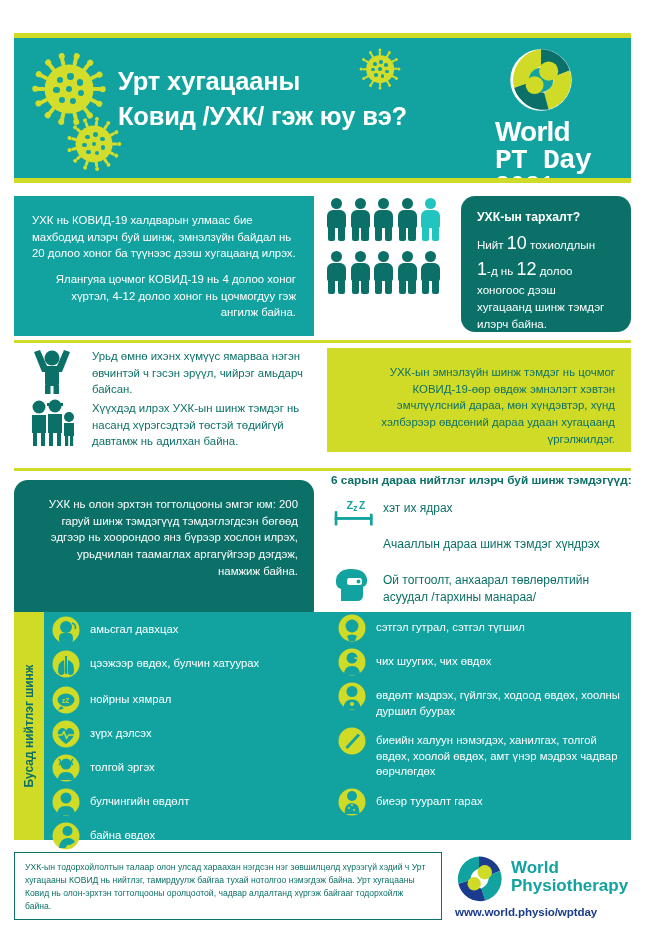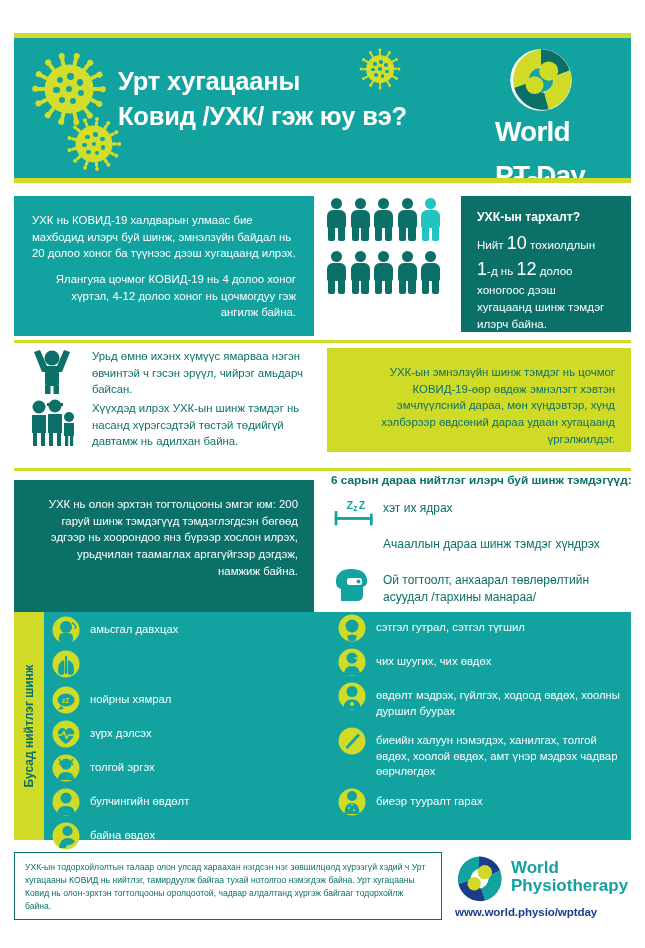--- a/index.html
+++ b/index.html
@@ -29,26 +29,26 @@
   .virus .dot{position:absolute;background:#12A3A0;border-radius:50%;}
   #virus-a{left:18px;top:14px;width:74px;height:74px;}
   #virus-b{left:345px;top:10px;width:42px;height:42px;}
   #virus-c{left:52px;top:78px;width:56px;height:56px;}
 
   
   .wptd{position:absolute;right:18px;top:4px;width:118px;height:132px;color:#fff;}
   .wptd-mark{position:absolute;left:14px;top:6px;width:64px;height:64px;}
   .wptd-l1,.wptd-l2{position:absolute;left:0;font-weight:bold;font-size:28px;letter-spacing:-0.8px;line-height:1;}
   .wptd-l1{top:76px;}
-  .wptd-l2{top:120px;}
+  .wptd-l2{top:105px;font-family:Liberation Mono, monospace;}
   .wptd-year{position:absolute;left:0;top:131px;font-size:27px;line-height:1;letter-spacing:0px;}
 
   
   .teal-box{background:#12A3A0;color:#ffffff;}
-  .dark-box{background:#0B7067;color:#ffffff;}
+  .dark-box{background:#0B7067;color:#ffffff;border-radius:14px;}
   .lime-box{background:#CFDB27;color:#0B7067;}
   .box{position:absolute;box-sizing:border-box;}
   .p{margin:0 0 9px 0;}
   .p:last-child{margin-bottom:0;text-align:right;}
 
   
   #row1-left{left:14px;top:196px;width:300px;height:140px;padding:16px 18px 0 18px;font-size:11.4px;line-height:1.46;}
   #people{position:absolute;left:327px;top:198px;width:120px;height:106px;}
   #row1-right{left:461px;top:196px;width:170px;height:136px;padding:14px 14px 0 16px;}
   .prev-title{font-size:12.2px;font-weight:bold;margin:0 0 6px 0;}
@@ -415,20 +415,21 @@
         </svg>
         <div class="lbl">амьсгал давхцах</div>
       </div>
       <div class="sym" style="margin-bottom: 6px; min-height: 30px;">
         <svg class="circ" viewBox="0 0 56 56">
           <circle cx="28" cy="28" r="27" fill="#CFDB27"></circle>
           <path d="M26 12h4v36h-4z" fill="#12A3A0"></path>
           <path d="M24 20 q-12 4 -12 20 q0 10 7 10 q6 0 6-8z" fill="#12A3A0"></path>
           <path d="M32 20 q12 4 12 20 q0 10-7 10 q-6 0-6-8z" fill="#12A3A0"></path>
         </svg>
+        <div class="lbl">цээжээр өвдөх, булчин хатуурах</div>
       </div>
       <div class="sym" style="margin-bottom: 4px; min-height: 30px;">
         <svg class="circ" viewBox="0 0 56 56">
           <circle cx="28" cy="28" r="27" fill="#CFDB27"></circle>
           <ellipse cx="28" cy="28" rx="17" ry="13" fill="#12A3A0"></ellipse>
           <path d="M18 40 l-6 8 l12-3z" fill="#12A3A0"></path>
           <text x="20" y="33" font-family="Liberation Sans, sans-serif" font-size="13" font-weight="bold" fill="#CFDB27">zZ</text>
         </svg>
         <div class="lbl">нойрны хямрал</div>
       </div>

